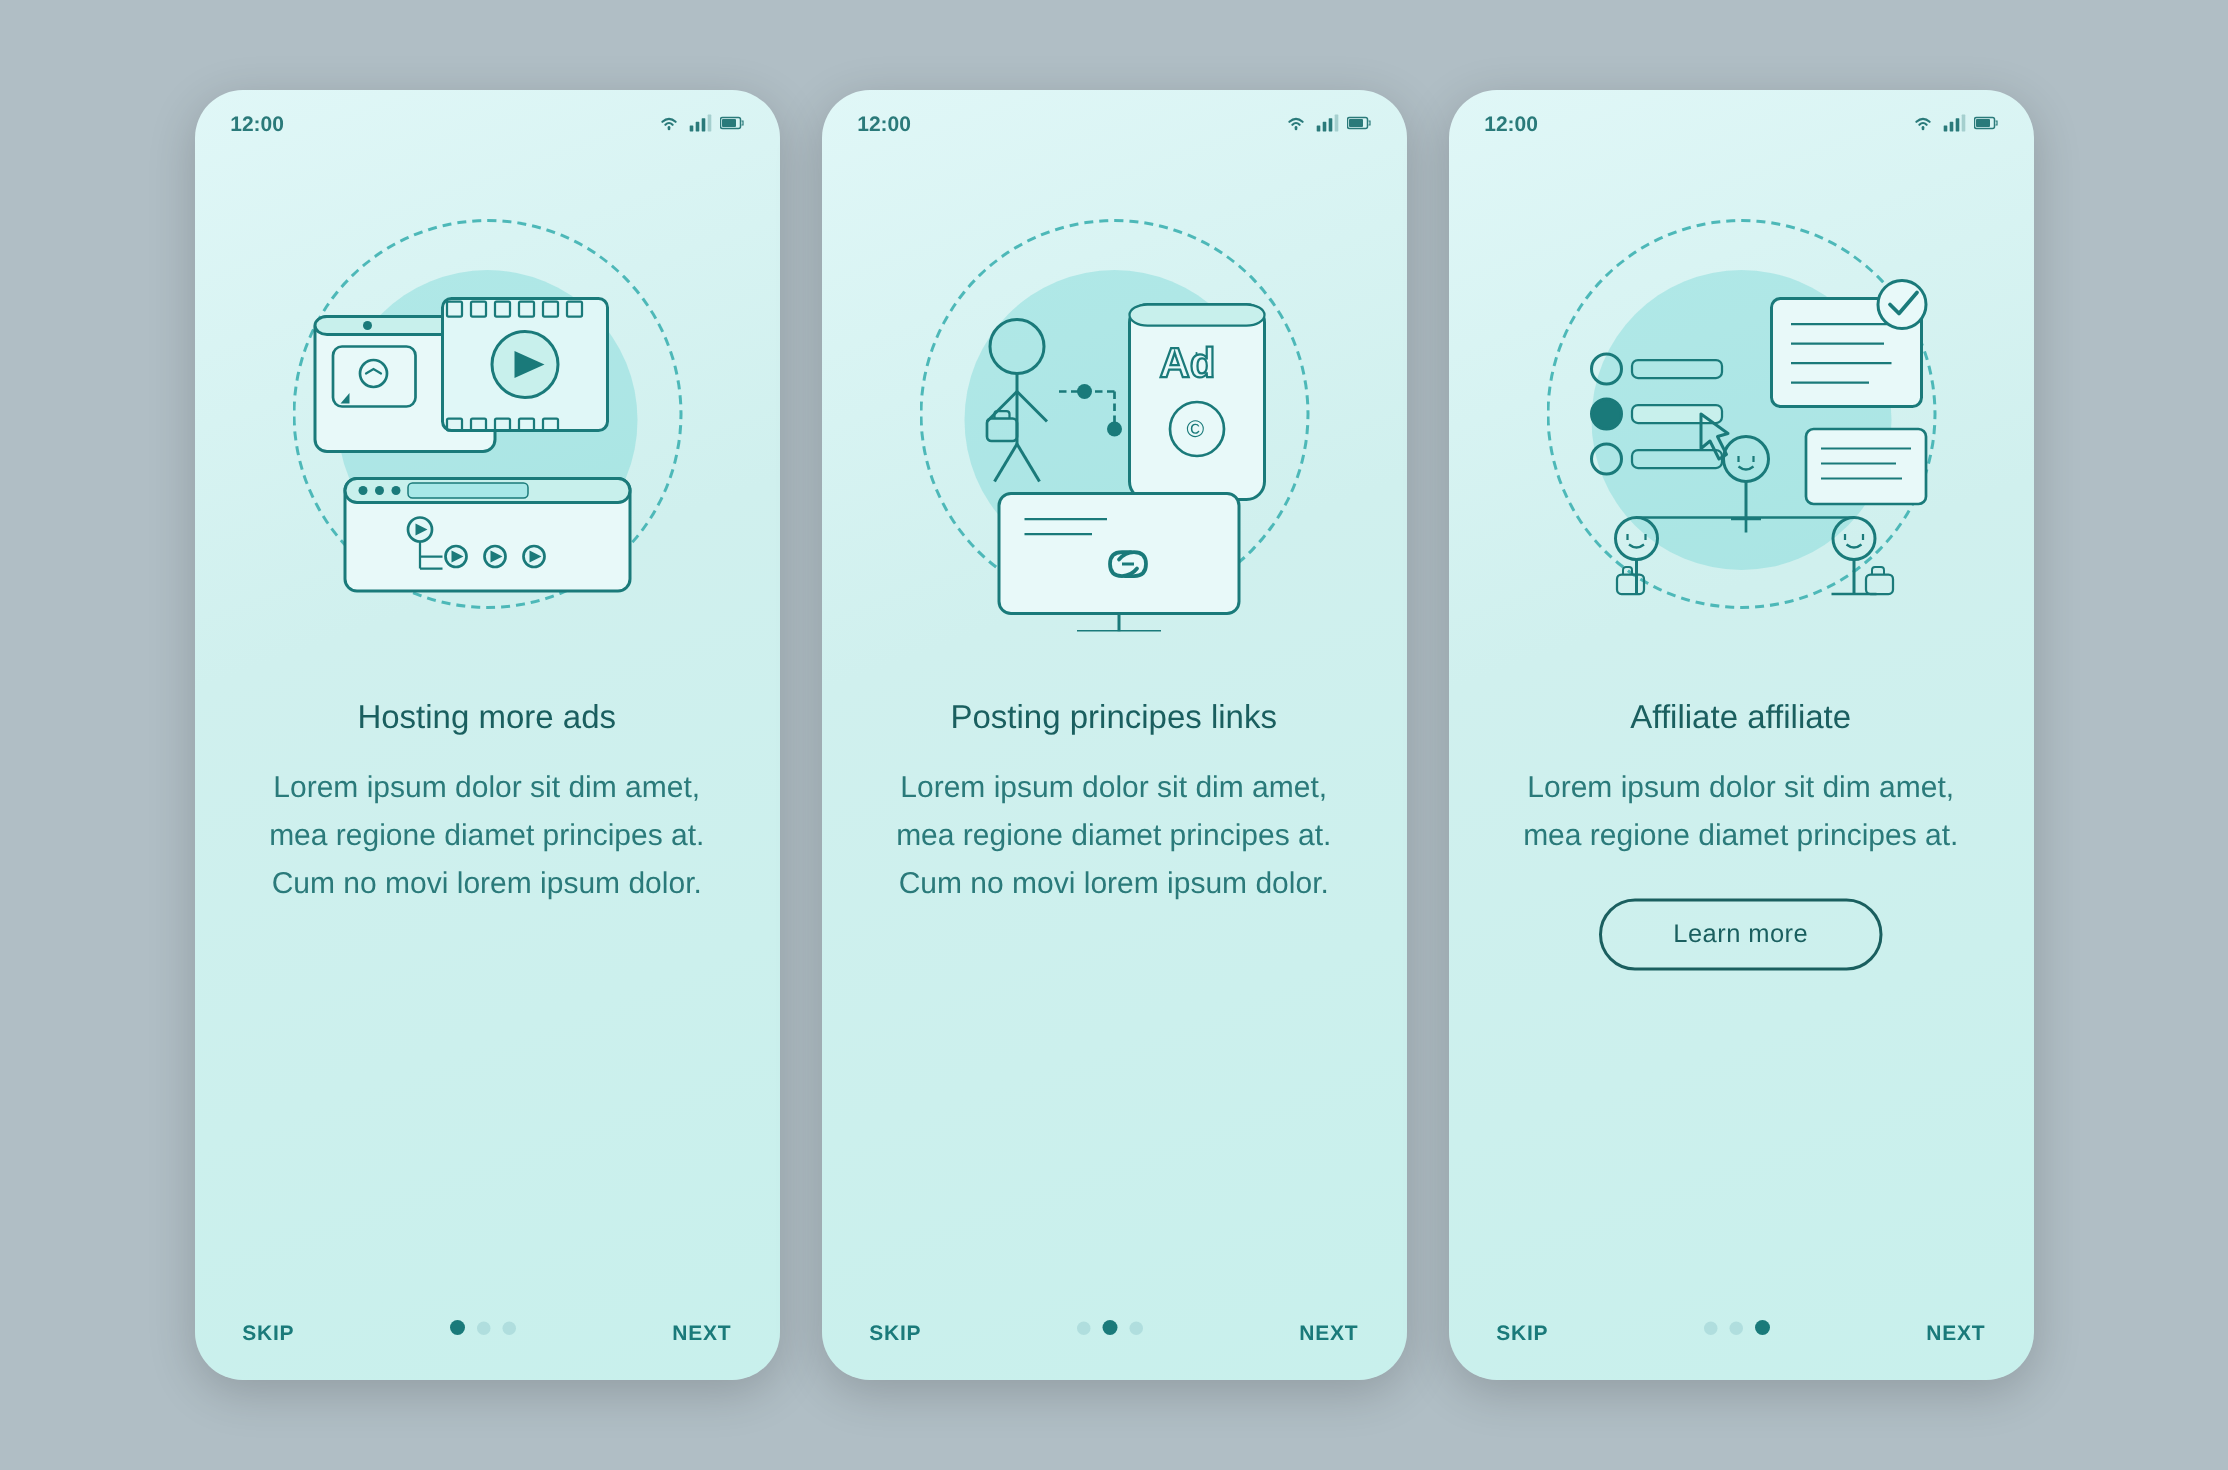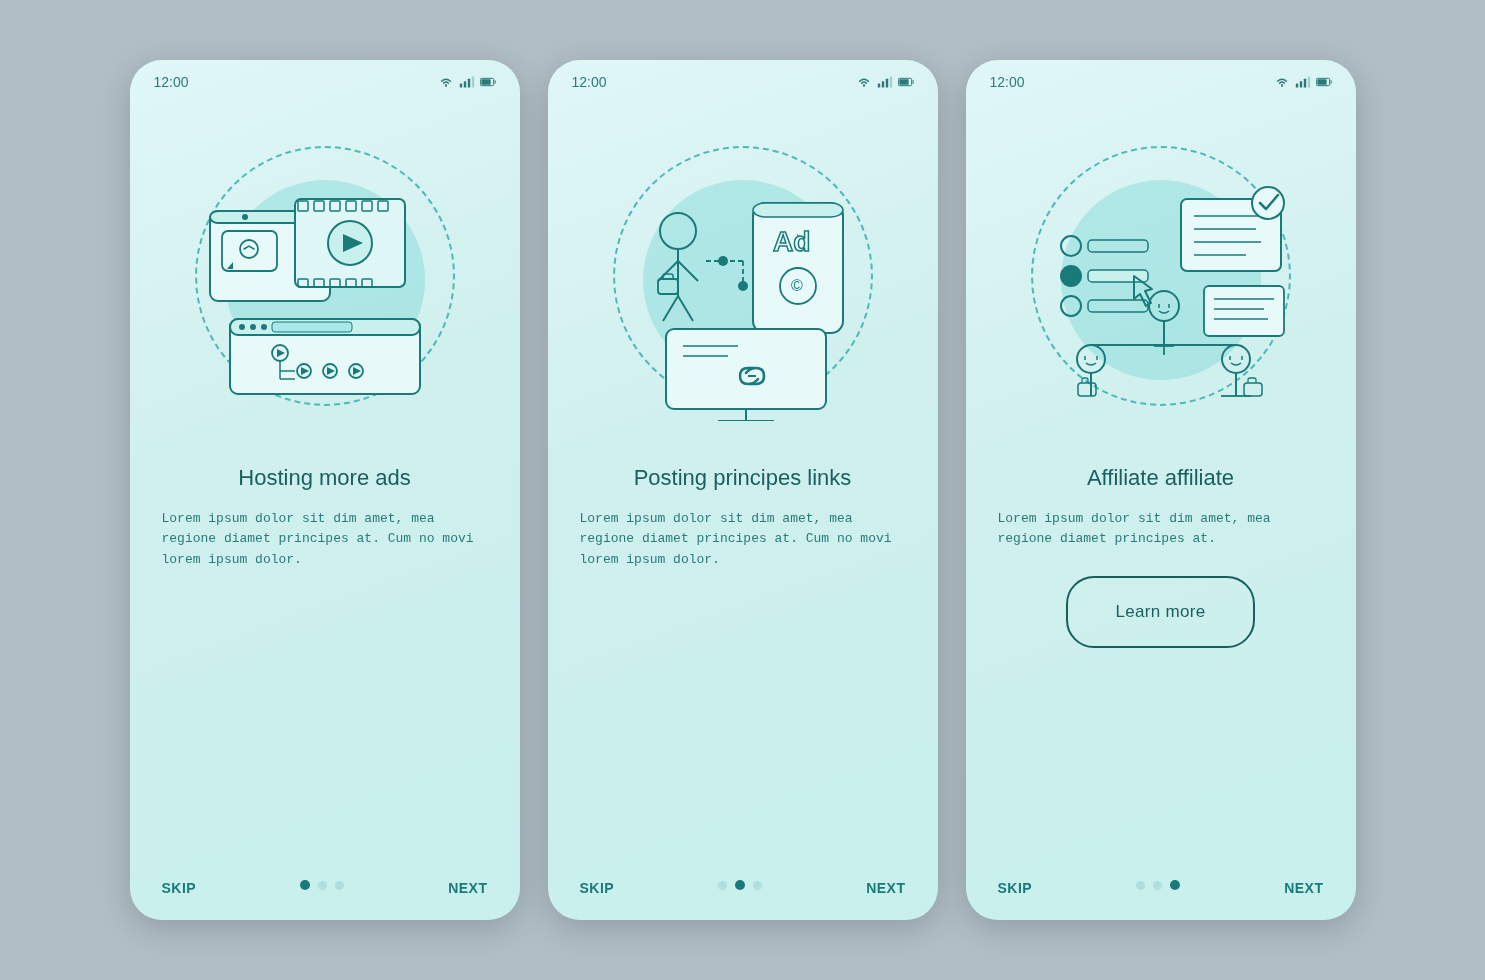--- a/index.html
+++ b/index.html
@@ -39,21 +39,21 @@
     .status-bar {
       width: 100%;
       display: flex;
       justify-content: space-between;
       align-items: center;
       padding: 14px 24px 8px 24px;
     }
 
     .status-time {
       font-size: 14px;
-      font-weight: 400;
+      font-weight: 700;
       color: #2a7a7a;
     }
 
     .status-icons {
       display: flex;
       gap: 5px;
       align-items: center;
     }
 
     .status-icons svg {
@@ -112,33 +112,32 @@
     .screen-title {
       font-size: 22px;
       font-weight: 500;
       color: #1a5f5f;
       text-align: center;
       margin-bottom: 16px;
       line-height: 1.3;
     }
 
     .screen-description {
-      font-size: 13px;
+      font-size: 20px;
       color: #2a7a7a;
-      text-align: left;
+      text-align: center;
       line-height: 1.6;
       margin-bottom: 18px;
-      font-family: Liberation Mono, monospace;
     }
 
     .learn-more-btn {
       display: inline-block;
       border: 2px solid #1a5f5f;
       border-radius: 28px;
-      padding: 24px 48px;
+      padding: 12px 48px;
       font-size: 17px;
       color: #1a5f5f;
       background: transparent;
       cursor: pointer;
       margin-top: 8px;
       font-weight: 400;
       letter-spacing: 0.3px;
     }
 
     

